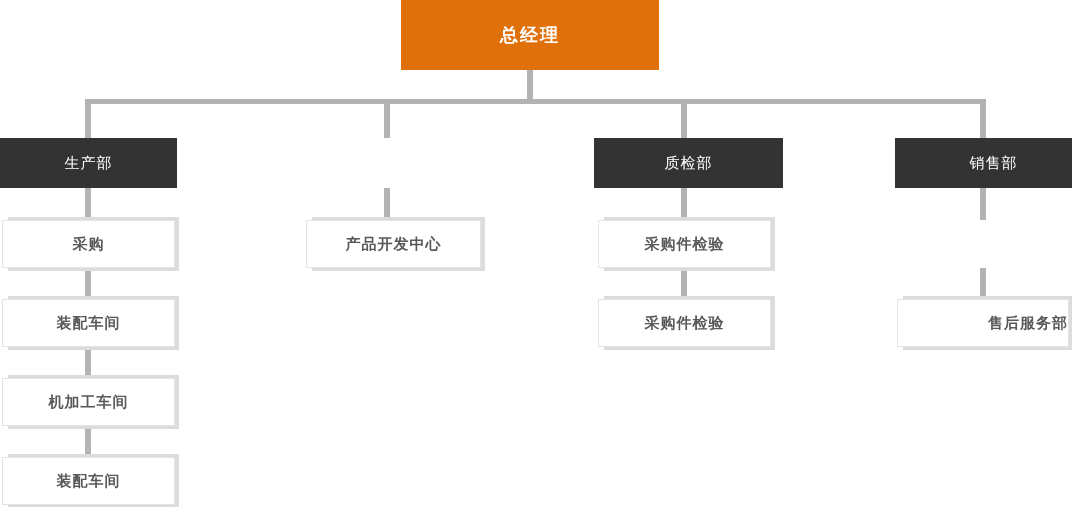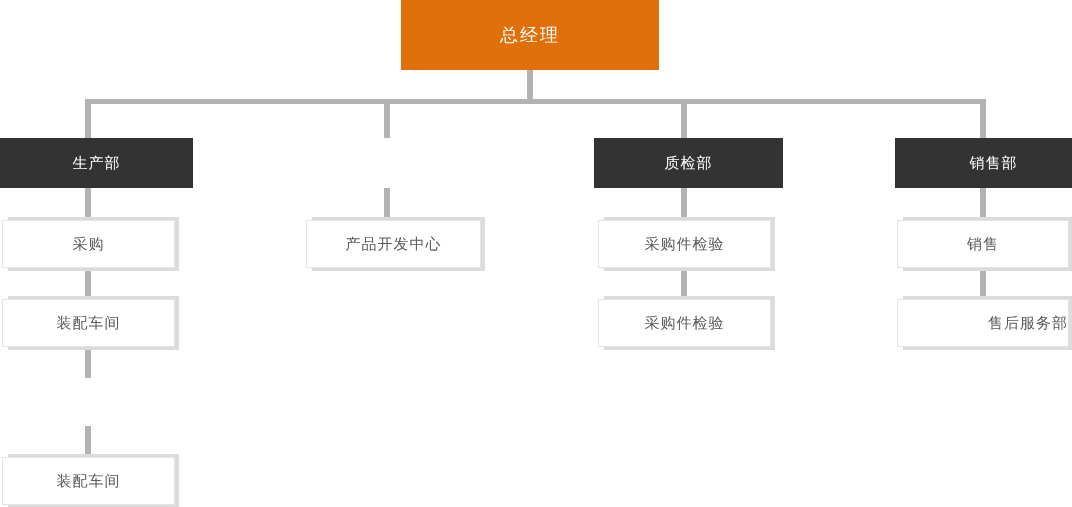--- a/index.html
+++ b/index.html
@@ -16,31 +16,31 @@
     position:relative;width:1072px;height:507px;background:#ffffff;overflow:hidden;
     font-family:"Liberation Sans","DejaVu Sans",sans-serif;
   }
   .node{
     position:absolute;display:flex;align-items:center;justify-content:center;
     box-sizing:border-box;text-align:center;white-space:nowrap;
   }
   .node-root{
     left:401px;top:0;width:258px;height:70px;
     background:var(--root-bg);color:var(--inverse-text);
-    font-size:18px;font-weight:400;letter-spacing:2px;
+    font-size:18px;font-weight:700;letter-spacing:2px;
   }
   .node-dept{
     top:138px;height:50px;
     background:var(--dept-bg);color:var(--inverse-text);
     font-size:15px;font-weight:500;letter-spacing:1px;
   }
   .node-child{
     height:48px;background:#ffffff;
     border:1px solid var(--node-border);
-    color:var(--node-text);font-size:15px;font-weight:400;letter-spacing:1px;
+    color:var(--node-text);font-size:15px;font-weight:700;letter-spacing:1px;
     box-shadow:5px 4px 0 -1px var(--node-shadow), 5px -4px 0 -1px var(--node-shadow);
   }
   .line{position:absolute;background:var(--connector);}
 </style>
 </head>
 <body>
 
 <div class="canvas">
 
   <div class="line" style="left:527px;top:70px;width:6px;height:29px;"></div>
@@ -60,51 +60,51 @@
   <div class="line" style="left:681px;top:188px;width:6px;height:32px;"></div>
   <div class="line" style="left:681px;top:268px;width:6px;height:31px;"></div>
 
   <div class="line" style="left:980px;top:188px;width:6px;height:32px;"></div>
   <div class="line" style="left:980px;top:268px;width:6px;height:31px;"></div>
 
   <div class="node node-root">
     <span>总经理</span>
   </div>
 
-  <div class="node node-dept" style="left:0;width:193px;">
+  <div class="node node-dept" style="left:0;width:177px;">
     <span>生产部</span>
   </div>
   <div class="node node-dept" style="left:594px;width:189px;">
     <span>质检部</span>
   </div>
   <div class="node node-dept" style="left:895px;width:197px;">
     <span>销售部</span>
   </div>
 
   <div class="node node-child" style="left:2px;top:220px;width:173px;">
     <span>采购</span>
   </div>
   <div class="node node-child" style="left:2px;top:299px;width:173px;">
     <span>装配车间</span>
+  </div>
+  <div class="node node-child" style="left:2px;top:378px;width:173px;">
+    <span>机加工车间</span>
   </div>
   <div class="node node-child" style="left:2px;top:457px;width:173px;">
     <span>装配车间</span>
   </div>
 
   <div class="node node-child" style="left:300px;top:220px;width:175px;margin-left:6px;">
     <span>产品开发中心</span>
   </div>
 
   <div class="node node-child" style="left:598px;top:220px;width:173px;">
     <span>采购件检验</span>
   </div>
   <div class="node node-child" style="left:598px;top:299px;width:173px;">
     <span>采购件检验</span>
   </div>
 
-  <div class="node node-child" style="left:897px;top:220px;width:172px;">
-    <span>销售</span>
-  </div>
   <div class="node node-child" style="left:897px;top:299px;width:172px;justify-content:flex-end;">
     <span>售后服务部</span>
   </div>
 
 </div>
 
 </body></html>

